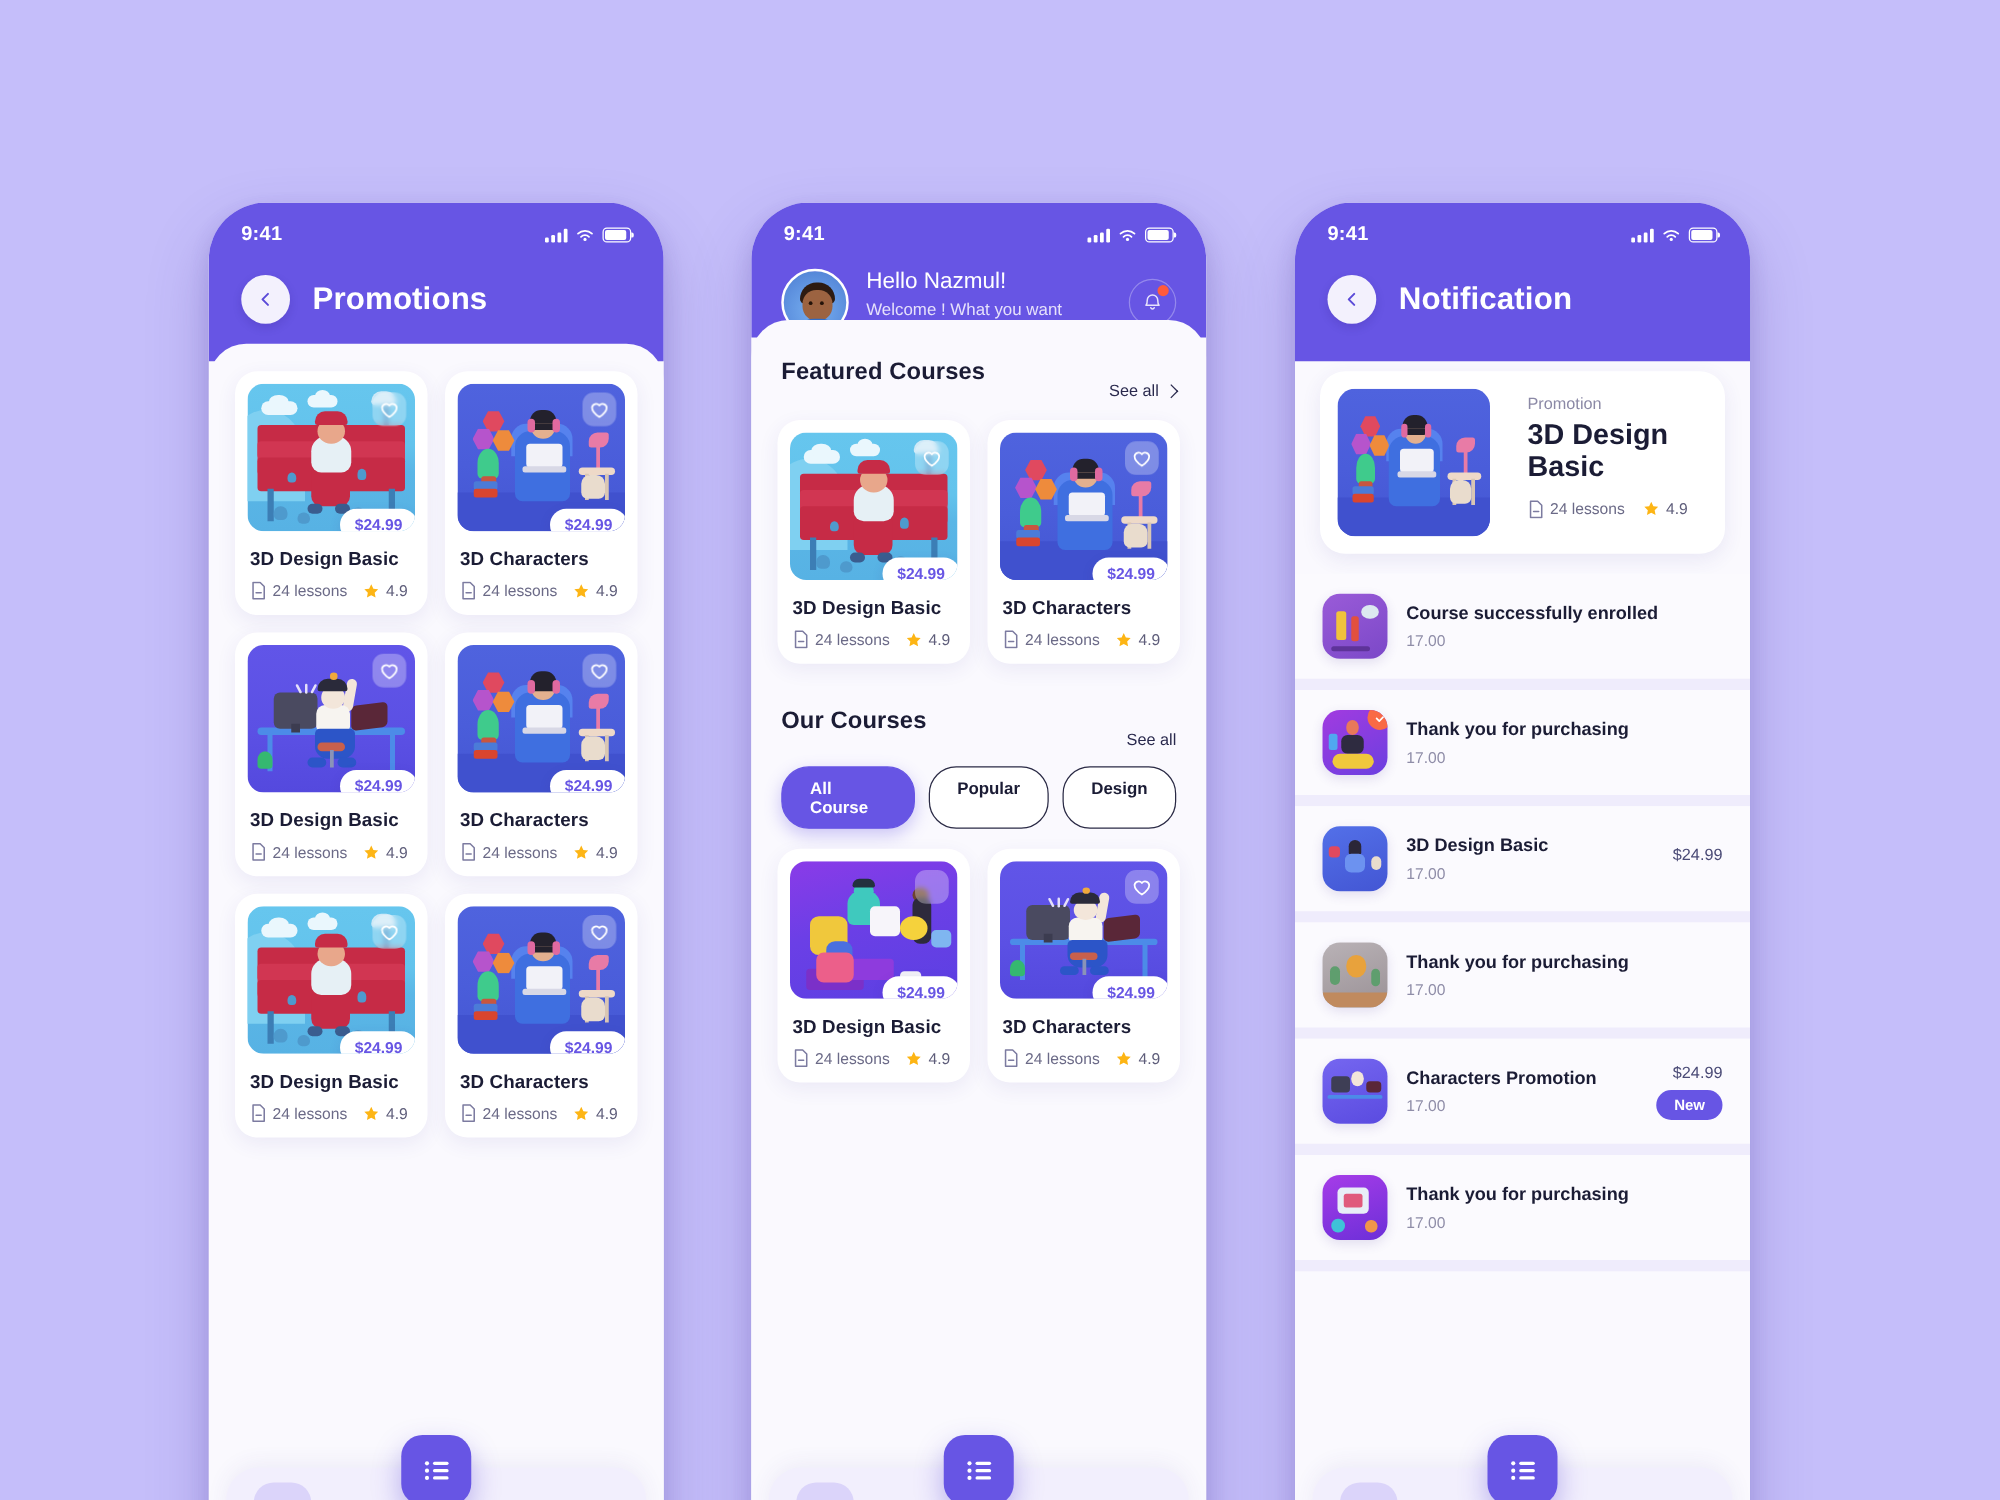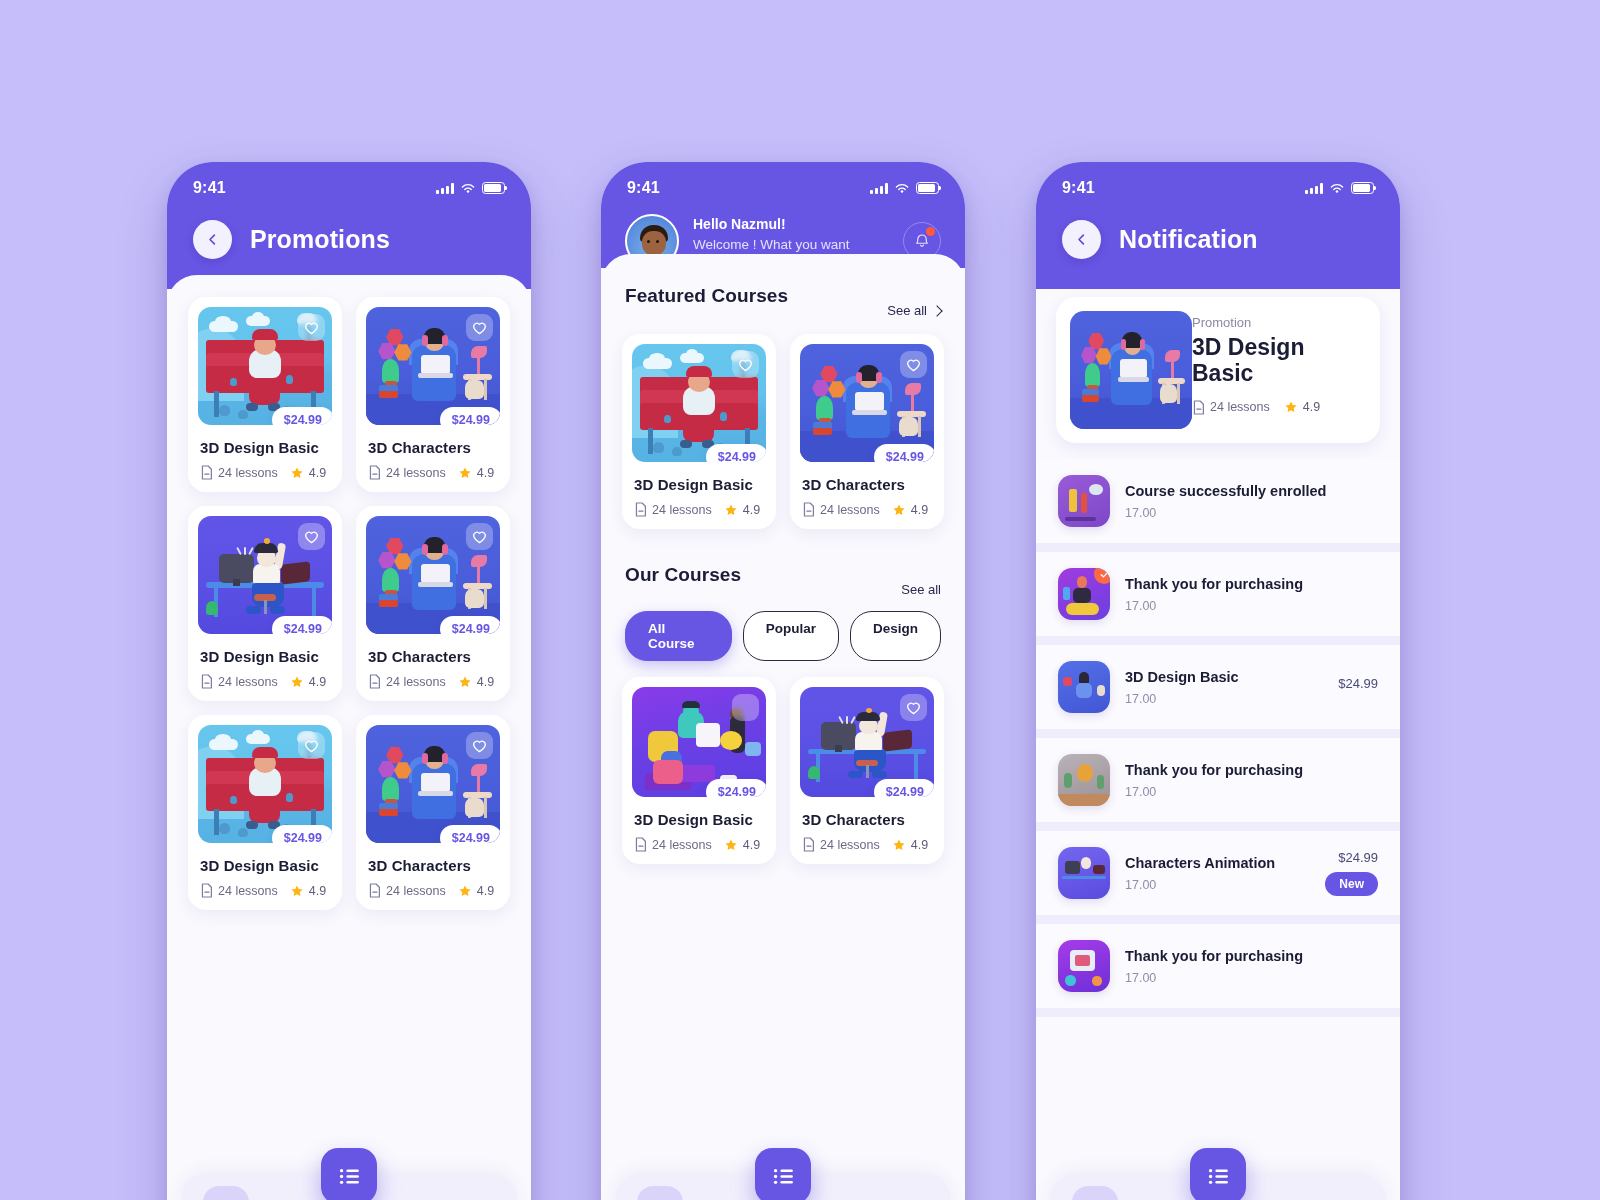--- a/index.html
+++ b/index.html
@@ -62,21 +62,21 @@
   }
   .avatar .hair { position:absolute; left:13px; top:9px; width:28px; height:17px;
      background:#2D1B12; border-radius:14px 14px 4px 4px; }
   .avatar .face { position:absolute; left:15px; top:15px; width:24px; height:25px;
      background:#9C6341; border-radius:11px 11px 12px 12px; }
   .avatar .eye { position:absolute; top:24px; width:3.4px; height:3.4px; background:#241309; border-radius:50%; }
   .avatar .eye.l{left:20px} .avatar .eye.r{left:29px}
   .avatar .body { position:absolute; left:10px; bottom:-4px; width:34px; height:16px;
      background:#2F6BC6; border-radius:14px 14px 0 0; }
   .greet-txt { flex: 1 1 auto; }
-  .greet-hi { color:#fff; font-size:14px; font-weight:bold; margin-bottom:5px; }
+  .greet-hi { color:#fff; font-size:18px; font-weight:normal; margin-bottom:5px; }
   .greet-sub { color:#E6E1FB; font-size:13.5px; }
   .bell {
     width:38px; height:38px; border-radius:50%; border:1.4px solid #9488EC;
     display:flex; align-items:center; justify-content:center; position:relative; flex:0 0 auto;
   }
   .bell svg { width:18px; height:18px; }
   .bell .dot { position:absolute; right:5px; top:4px; width:9px; height:9px;
      background:#FF5A3C; border-radius:50%; }
   .searchwrap { padding: 20px 24px 26px 24px; }
   .searchbar {
@@ -278,21 +278,21 @@
     transform: rotate(45deg); }
   .tabs { display:flex; gap:11px; padding: 14px 24px 0 24px; }
   .tab { padding: 9px 22px; border-radius: 22px; font-size:13.5px; font-weight:bold;
     border:1.4px solid #2A2A45; color:#1B1C35; background:#fff; }
   .tab.active { background:#6755E4; border-color:#6755E4; color:#fff;
     box-shadow: 0 5px 14px rgba(103,85,228,.33); }
 
   
   .promo-card {
     margin: 22px 20px 0 20px; background:#fff; border-radius:20px; padding:14px;
-    display:flex; gap:0; box-shadow: 0 5px 16px rgba(70,50,150,.09);
+    display:flex; gap:30px; box-shadow: 0 5px 16px rgba(70,50,150,.09);
   }
   .promo-thumb { width:122px; height:118px; border-radius:14px; position:relative; overflow:hidden; flex:0 0 auto; }
   .promo-info { flex:1 1 auto; padding-top:4px; }
   .promo-kicker { font-size:13px; color:#8B89A6; margin-bottom:5px; }
   .promo-title { font-size:23px; font-weight:bold; color:#1B1C35; line-height:1.12; margin-bottom:13px; }
   .promo-meta { display:flex; align-items:center; gap:14px; }
   .notif-list { margin-top: 16px; }
   .notif {
     display:flex; align-items:center; gap:15px; padding: 16px 22px;
     background:#FBFAFE; border-bottom: 9px solid #EFECFC;
@@ -1187,21 +1187,21 @@
         </div>
 
         <div class="notif">
           <div class="nthumb mini-desk">
             <span class="a"></span>
               <span class="b"></span>
               <span class="c"></span>
               <span class="d"></span>
           </div>
           <div class="nbody">
-            <div class="ntitle">Characters Animation</div>
+            <div class="ntitle">Characters Promotion</div>
             <div class="ntime">17.00</div>
           </div>
           <div class="nright">
             <div class="nprice">$24.99</div>
             <span class="newbadge">New</span>
           </div>
         </div>
 
         <div class="notif">
           <div class="nthumb mini-shop">

